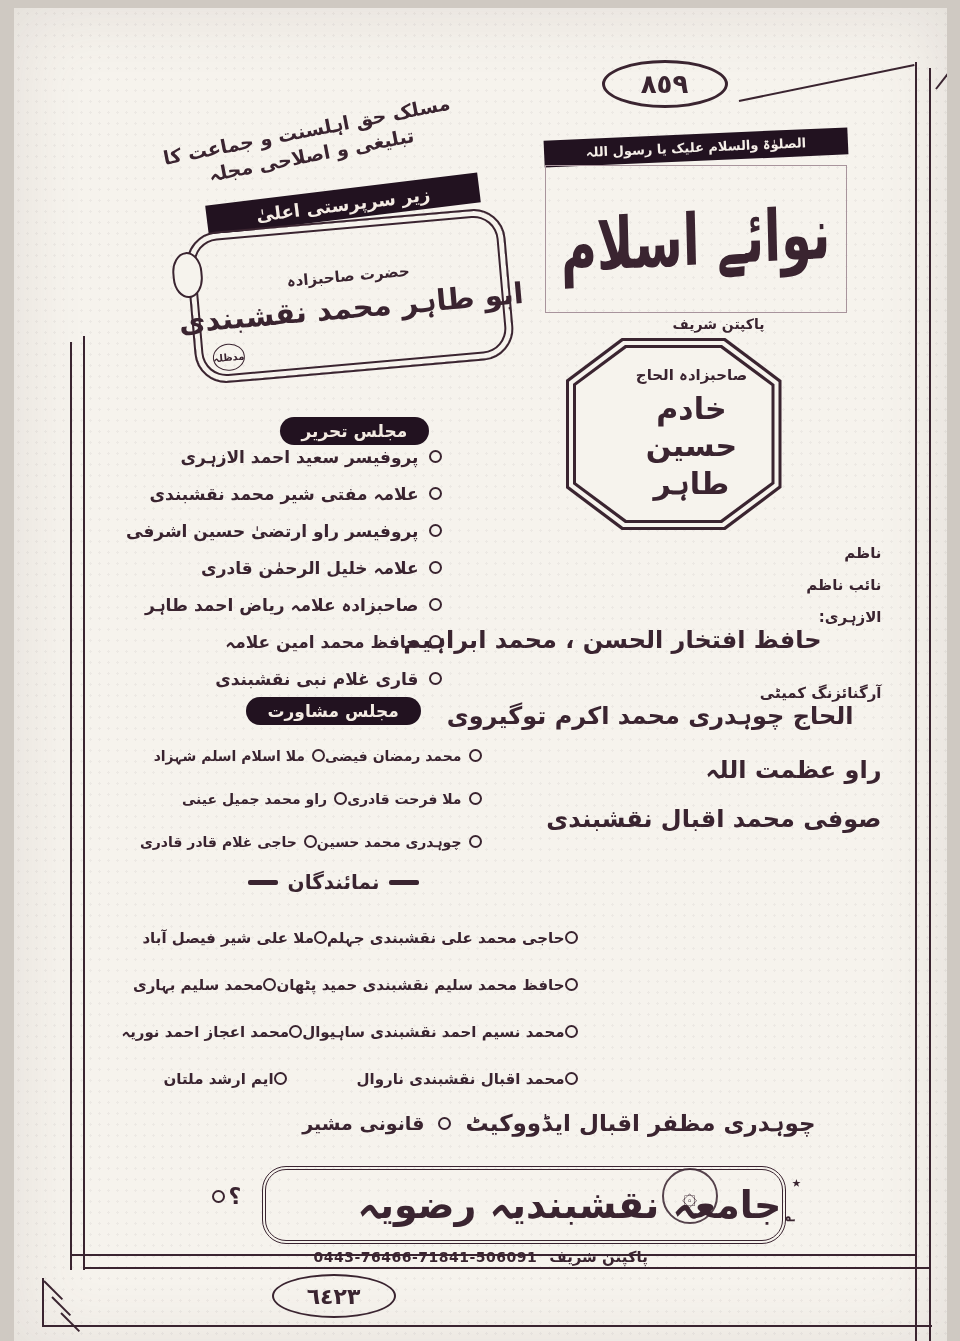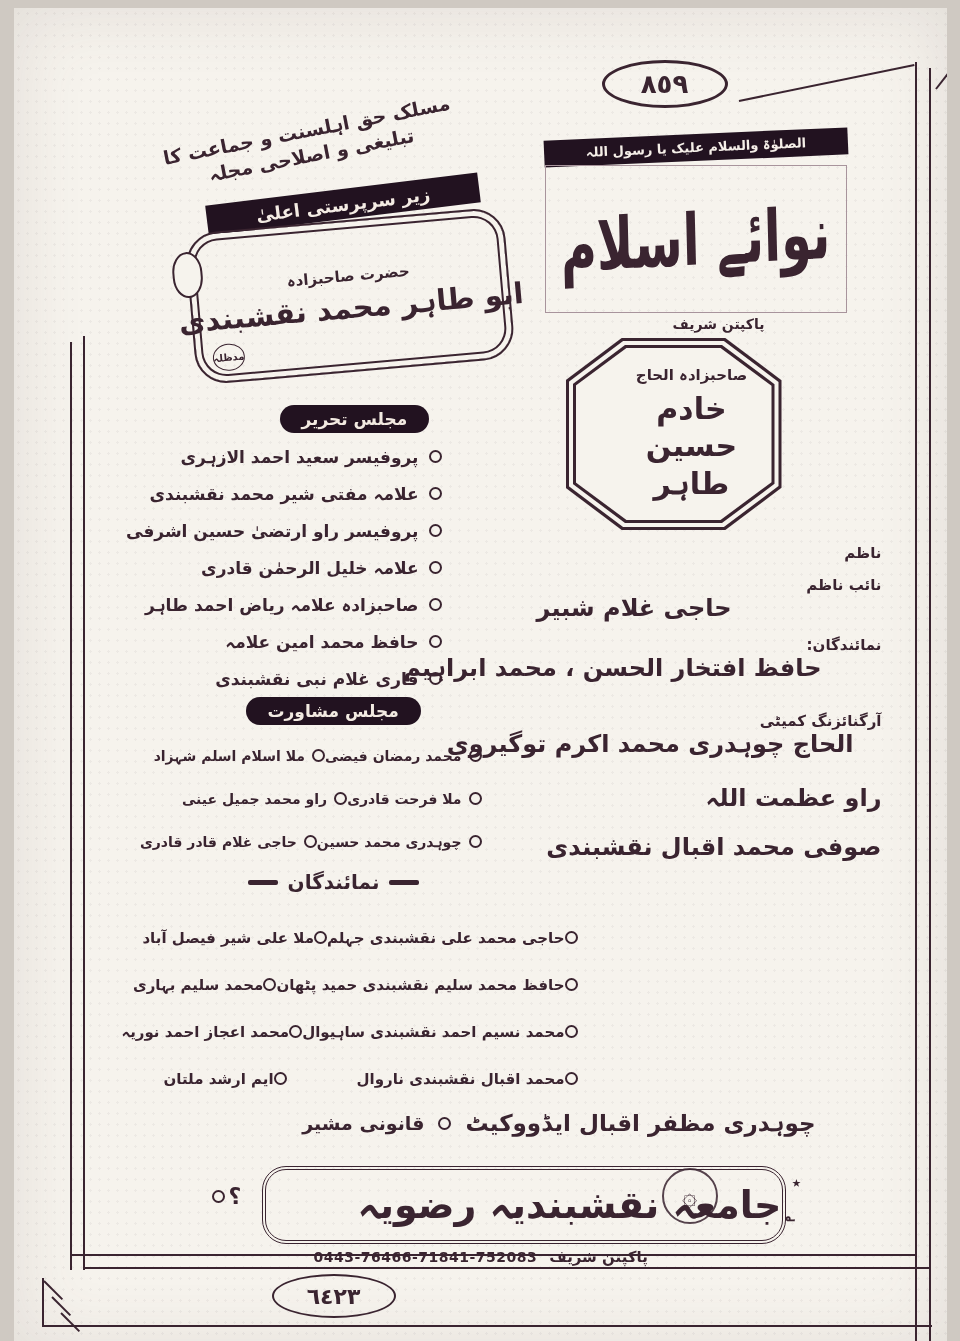--- a/index.html
+++ b/index.html
@@ -163,21 +163,21 @@
   <div class="ribbon rtl">
     <span>زیر سرپرستی اعلیٰ</span>
   </div>
   <div class="cartouche rtl">
     <div class="c-curl"></div>
     <div class="c-hon">حضرت صاحبزادہ</div>
     <div class="c-name">ابو طاہر محمد نقشبندی</div>
     <div class="c-suffix">مدظلہ</div>
   </div>
 
-  <div class="pill" style="left:266px;top:397px">مجلس تحریر</div>
+  <div class="pill" style="left:266px;top:409px">مجلس تحریر</div>
   <div class="tahrir rtl">
     <div class="t-item">
         <span class="ring"></span>
         <span>پروفیسر سعید احمد الازہری</span>
       </div>
     <div class="t-item">
         <span class="ring"></span>
         <span>علامہ مفتی شیر محمد نقشبندی</span>
       </div>
     <div class="t-item">
@@ -283,24 +283,23 @@
         </div>
     </div>
   </div>
 
   <div class="officials rtl">
     <div class="official inline">
       <span class="role">ناظم</span>
     </div>
     <div class="official">
       <span class="role">نائب ناظم</span>
-      <span class="oname" style="margin-left:0;margin-right:150px">حاجی غلام شبیر</span>
     </div>
     <div class="official">
-      <span class="role">نمائندگان:</span>
+      <span class="role">الازہری:</span>
       <span class="oname" style="margin-right:60px">حافظ افتخار الحسن ، محمد ابراہیم</span>
     </div>
     <div class="official gap">
       <span class="role">آرگنائزنگ کمیٹی</span>
       <span class="oname" style="margin-right:28px">الحاج چوہدری محمد اکرم توگیروی</span>
     </div>
     <div class="committee">
       <div class="c-row">
         <span>راو عظمت اللہ</span>
       </div>
@@ -319,20 +318,20 @@
     <span class="ring"></span>
   </div>
   <div class="f-cartouche rtl">
     <span class="f-title">جامعہ نقشبندیہ رضویہ</span>
   </div>
   <div class="f-medallion">۞</div>
   <div class="f-star">٭</div>
   <div class="f-star2">؎</div>
   <div class="f-line rtl">
     <span class="f-place">پاکپتن شریف</span>
-    <span class="f-phone">0443-76466-71841-752083</span>
+    <span class="f-phone">0443-76466-71841-506091</span>
   </div>
 
   <div class="oval" style="left:258px;top:1266px;width:124px;height:44px;font-size:22px;border-width:2.5px">
     <span>٦٤٢٣</span>
   </div>
 
 </div>
 
 </body></html>

